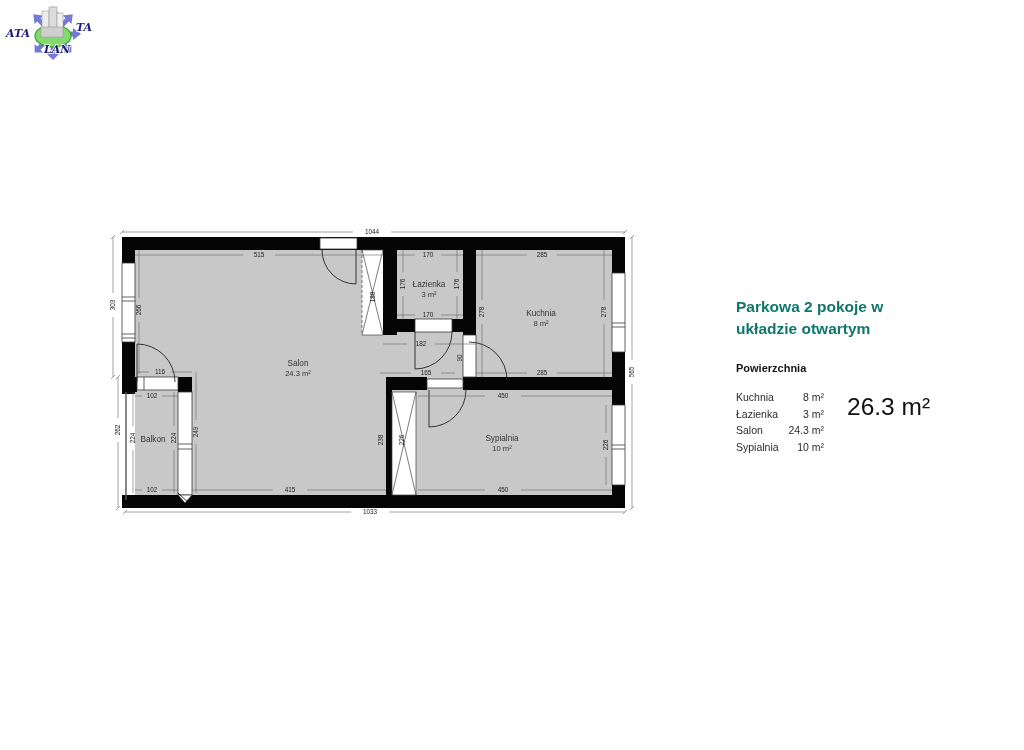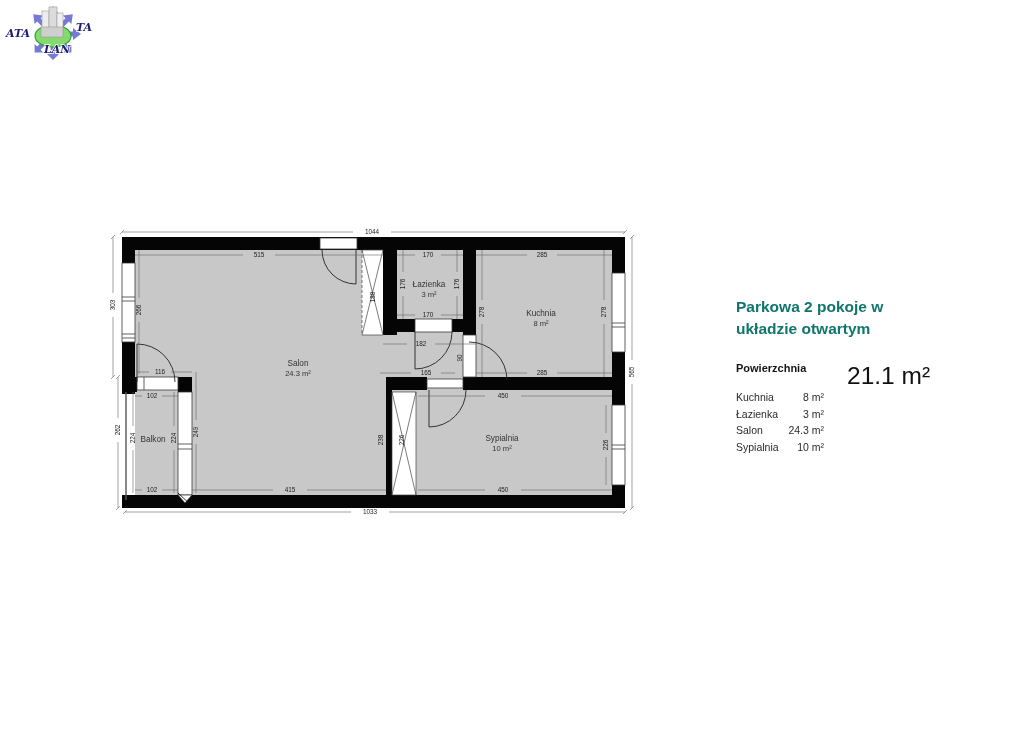--- a/index.html
+++ b/index.html
@@ -6,21 +6,21 @@
   body{width:1024px;height:750px;position:relative;background:#ffffff;overflow:hidden;
        font-family:"Liberation Sans", sans-serif;color:#1f1f1f;}
   .logo{position:absolute;left:0;top:3px;}
   .plan{position:absolute;left:108px;top:222px;}
   .plan text{font-family:"Liberation Sans", sans-serif;}
   .dimtxt{font-size:6.4px;fill:#222;}
   .roomname{font-size:8.2px;fill:#333;}
   .roomarea{font-size:7.6px;fill:#333;}
   .panel{position:absolute;left:736px;top:296px;width:270px;}
   .panel-title{width:195px;font-size:15.5px;font-weight:600;line-height:1.45;color:#0f766e;}
-  .area-flex{display:flex;align-items:flex-start;margin-top:21px;}
+  .area-flex{display:flex;align-items:center;margin-top:21px;}
   .left-col{width:88px;}
   .legend-header{font-size:11px;font-weight:700;color:#151515;margin-bottom:17px;}
   .area-row{display:flex;justify-content:space-between;font-size:10.5px;color:#2a2a2a;margin-bottom:3.5px;line-height:1.25;}
   .divider{width:2px;background:#b9b9b9;margin-left:13px;margin-right:8px;}
   .total{font-size:24.5px;color:#111;display:flex;align-items:center;padding-bottom:6px;}
   .logo-text{font-family:"DejaVu Serif", serif;font-style:italic;font-weight:bold;
              fill:#1c1c77;paint-order:stroke;stroke:#ffffff;stroke-width:1.6px;}
 </style>
 </head>
 <body>
@@ -264,15 +264,15 @@
       <div class="area-row">
         <span>Salon</span>
         <span>24.3 m²</span>
       </div>
       <div class="area-row">
         <span>Sypialnia</span>
         <span>10 m²</span>
       </div>
     </div>
     <div class="divider"></div>
-    <div class="total">21.1 m²</div>
+    <div class="total">26.3 m²</div>
   </div>
 </div>
 
 </body></html>

